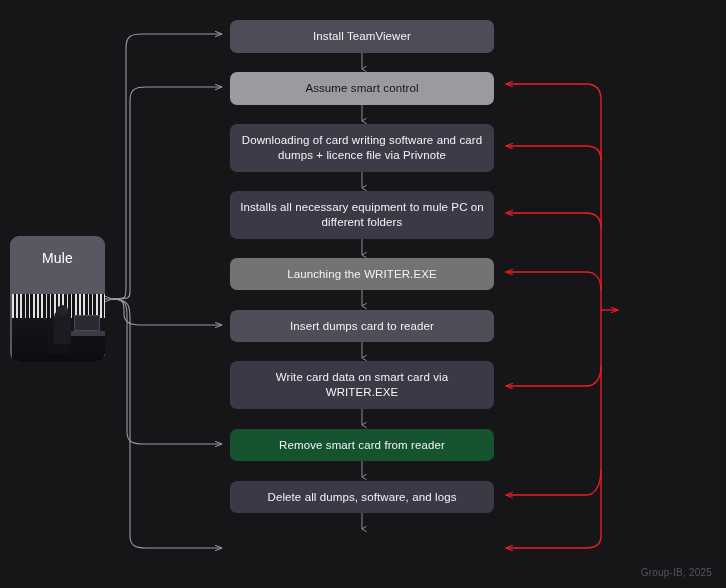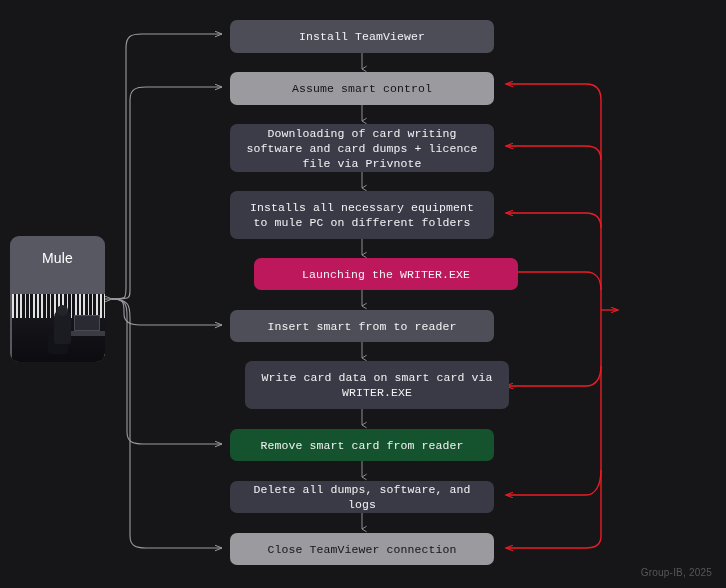--- a/index.html
+++ b/index.html
@@ -35,21 +35,20 @@
     align-items: center;
     justify-content: center;
     text-align: center;
     color: #f2f2f4;
     font-size: 11.5px;
     line-height: 15px;
     letter-spacing: 0.1px;
     padding: 0 10px;
     box-sizing: border-box;
     cursor: pointer;
-    font-family: Liberation Mono, monospace;
   }
   .step-box.light { color: #f6f6f8; }
   .actor {
     position: absolute;
     border-radius: 9px;
     overflow: hidden;
     cursor: pointer;
   }
   .actor-label {
     position: absolute;
@@ -262,27 +261,26 @@
 
 
   <div class="step-box" style="left:230px; top:20px; width:264px; height:33px; background:#4d4d58;">Install TeamViewer</div>
 
   <div class="step-box light" style="left:230px; top:72px; width:264px; height:33px; background:#9a9a9f; color:#15151a;">Assume smart control</div>
 
   <div class="step-box" style="left:230px; top:124px; width:264px; height:48px; background:#3c3c48;">Downloading of card writing software and card dumps + licence file via Privnote</div>
 
   <div class="step-box" style="left:230px; top:191px; width:264px; height:48px; background:#3a3a46;">Installs all necessary equipment to mule PC on different folders</div>
 
-  <div class="step-box" style="left:230px; top:258px; width:264px; height:32px; background:#be185d;margin-left:24px;">Launching the WRITER.EXE</div>
-
-  <div class="step-box" style="left:230px; top:310px; width:264px; height:32px; background:#4e4e58;">Insert smart from to reader</div>
-
-  <div class="step-box" style="left:230px; top:361px; width:264px; height:48px; background:#3a3a46;margin-left:15px;">Write card data on smart card via WRITER.EXE</div>
+  <div class="step-box" style="left:230px; top:258px; width:264px; height:32px; background:#737373;">Launching the WRITER.EXE</div>
+
+  <div class="step-box" style="left:230px; top:310px; width:264px; height:32px; background:#4e4e58;">Insert dumps card to reader</div>
+
+  <div class="step-box" style="left:230px; top:361px; width:264px; height:48px; background:#3a3a46;">Write card data on smart card via WRITER.EXE</div>
 
   <div class="step-box" style="left:230px; top:429px; width:264px; height:32px; background:#14532d;">Remove smart card from reader</div>
 
   <div class="step-box" style="left:230px; top:481px; width:264px; height:32px; background:#3a3a46;">Delete all dumps, software, and logs</div>
 
-  <div class="step-box light" style="left:230px; top:533px; width:264px; height:32px; background:#9a9a9f; color:#15151a;">Close TeamViewer connection</div>
 
   <div class="footer">Group-IB, 2025</div>
 
 </div>
 
 </body></html>

